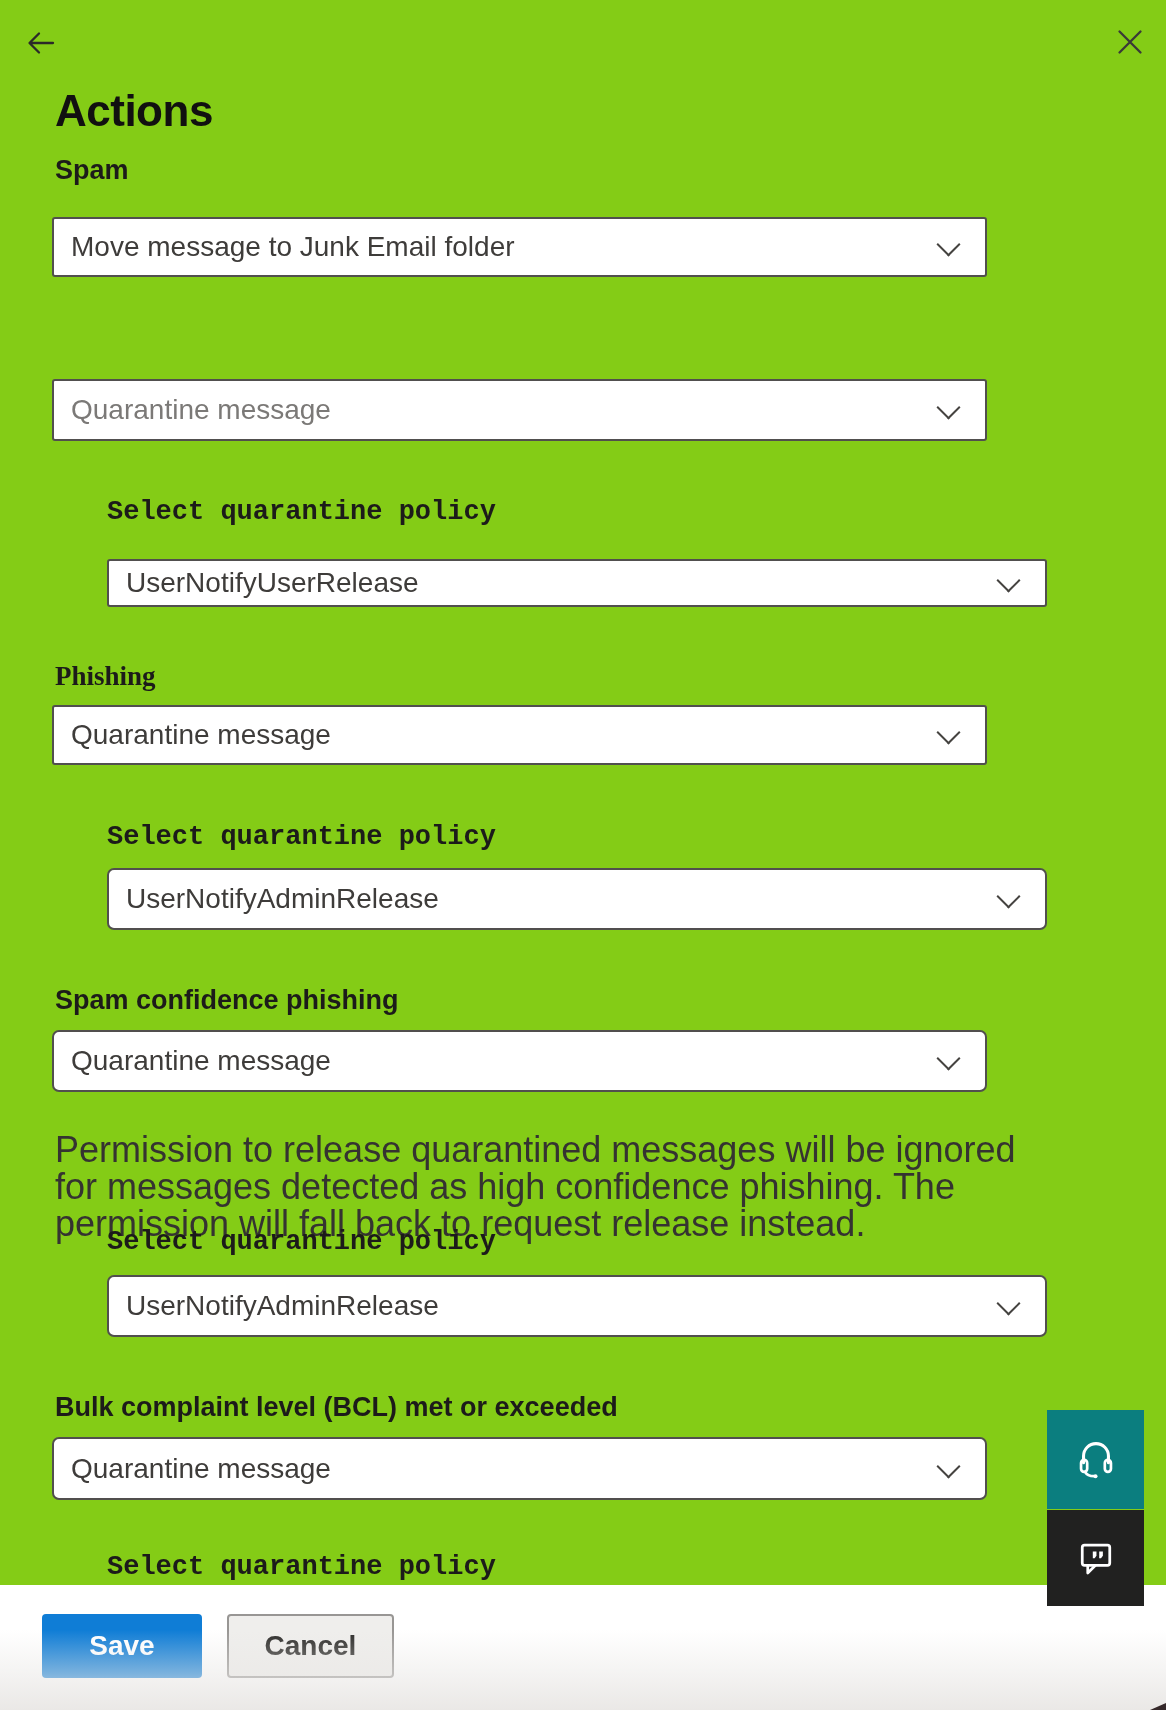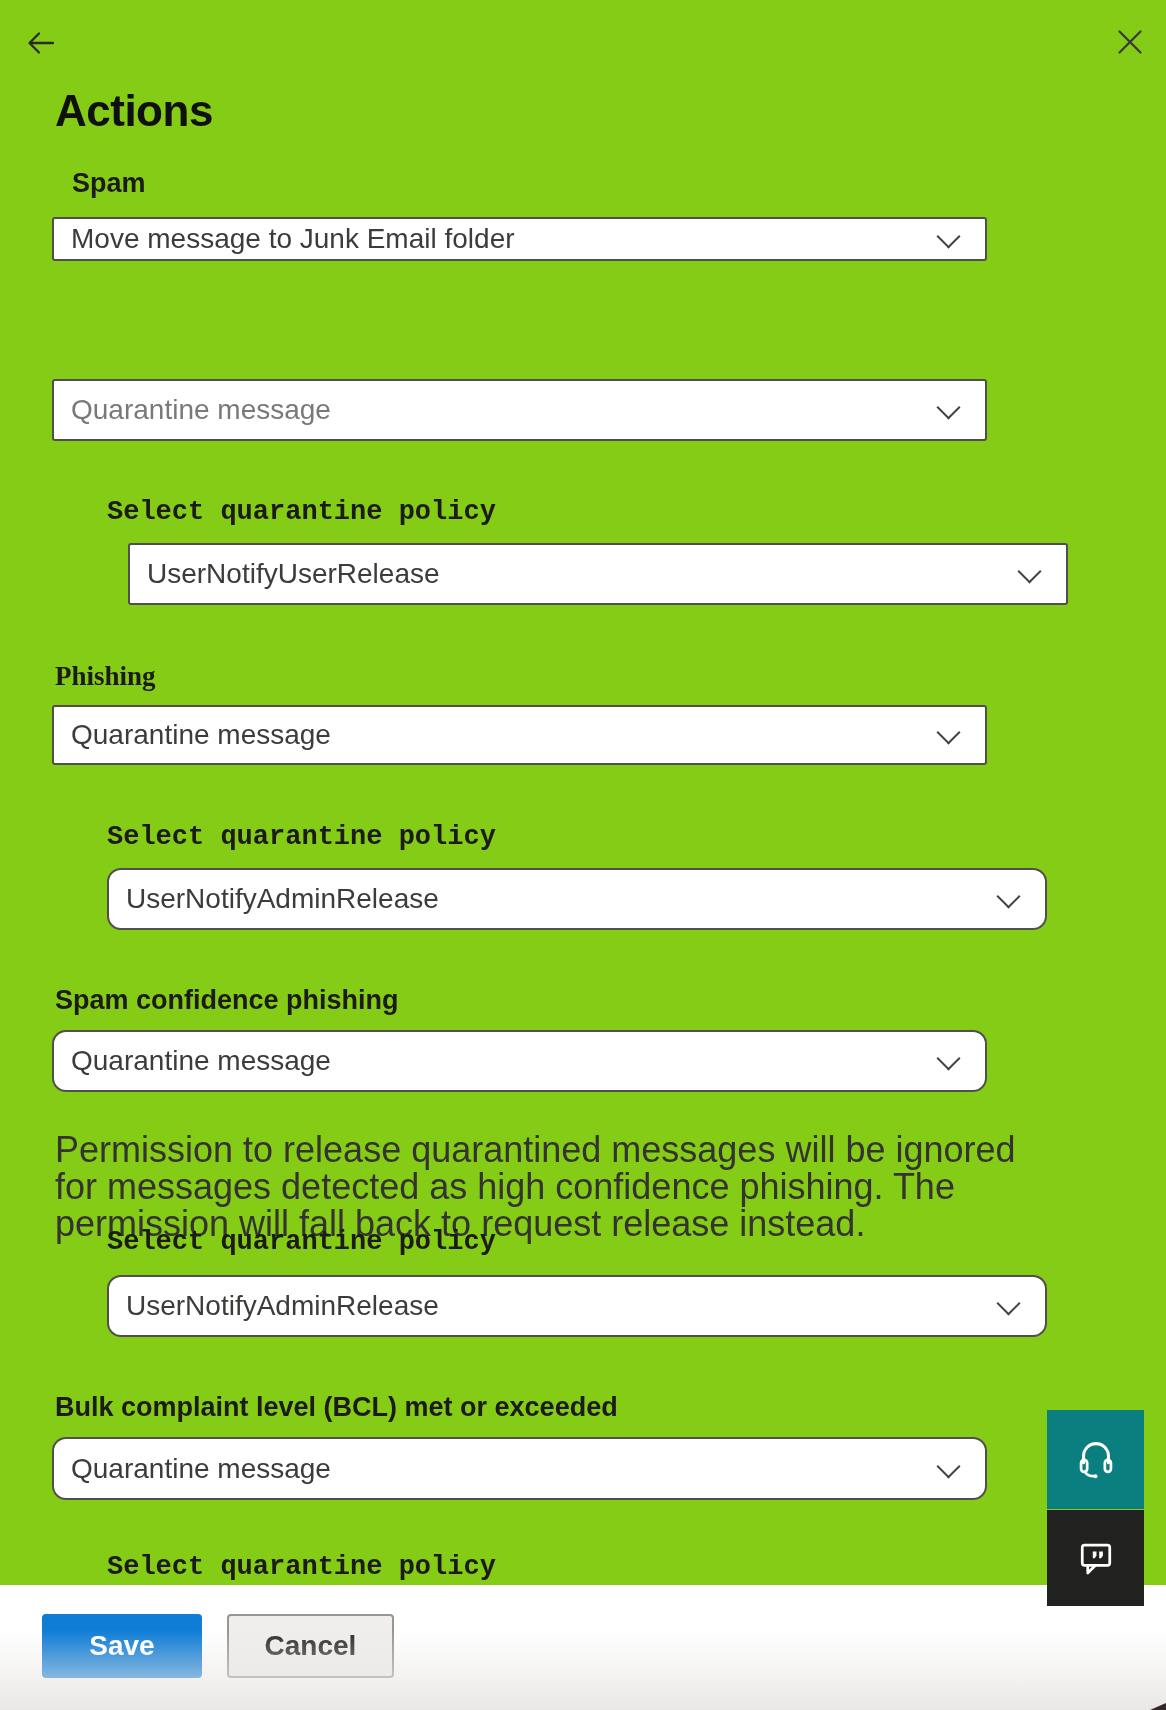--- a/index.html
+++ b/index.html
@@ -9,21 +9,21 @@
   .iconbtn{position:absolute;background:none;border:none;padding:0;cursor:pointer;line-height:0;}
   .title{position:absolute;left:55px;top:86px;font-size:44px;font-weight:700;color:#111010;letter-spacing:-0.5px;}
   .label{position:absolute;font-size:27px;font-weight:700;color:#1c1b1a;}
   .main-x{left:55px;}
   .indent-x{left:107px;font-family:Liberation Mono, monospace;}
   .dd{position:absolute;background:#fff;border:2px solid #514f4e;box-sizing:border-box;
       display:flex;align-items:center;padding:0 60px 0 17px;cursor:pointer;}
   .dd.main{left:52px;width:935px;}
   .dd.indent{left:107px;width:940px;}
   .r3{border-radius:3px;}
-  .r6{border-radius:14px;}
+  .r6{border-radius:7px;}
   .val{font-size:28px;color:#3e3c3a;white-space:nowrap;}
   .val.muted{color:#7b7977;}
   .chev{position:absolute;right:28px;top:50%;width:15px;height:15px;margin-top:-11px;
         border-right:2.4px solid #454340;border-bottom:2.4px solid #454340;transform:rotate(45deg);}
   .note{position:absolute;left:55px;top:1131px;width:1000px;font-size:36px;line-height:37px;color:#353331;}
   .footer{position:absolute;left:0;top:1585px;width:1166px;height:125px;background:#fff;}
   .btn{position:absolute;box-sizing:border-box;border:none;border-radius:4px;font-family:"Liberation Sans",sans-serif;
        font-size:28px;font-weight:700;cursor:pointer;}
   .btn.save{left:42px;top:29px;width:160px;height:64px;background:#0f7dd6;color:#ffffff;}
   .btn.cancel{left:227px;top:29px;width:167px;height:64px;background:#efeeec;border:2px solid #989694;color:#2b2a28;}
@@ -54,33 +54,33 @@
     <button class="iconbtn" style="left:1114px;top:26px;">
       <span>
         <svg width="32" height="32" viewBox="0 0 32 32">
             <path d="M5.5 5.5 L26.5 26.5 M26.5 5.5 L5.5 26.5" fill="none" stroke="#3a3938" stroke-width="2.3" stroke-linecap="round"></path>
           </svg>
       </span>
     </button>
 
     <div class="title">Actions</div>
 
-    <div class="label main-x" style="top:168px;margin-left:17px;">Spam</div>
-    <div class="dd main r3" style="top:217px;height:44px;">
+    <div class="label main-x" style="top:155px;">Spam</div>
+    <div class="dd main r3" style="top:217px;height:60px;">
       <span class="val">Move message to Junk Email folder</span>
       <span class="chev"></span>
     </div>
 
     <div class="dd main r3" style="top:379px;height:62px;">
       <span class="val muted">Quarantine message</span>
       <span class="chev"></span>
     </div>
 
     <div class="label indent-x" style="top:497px;">Select quarantine policy</div>
-    <div class="dd indent r3" style="top:543px;height:62px;margin-left:21px;">
+    <div class="dd indent r3" style="top:559px;height:48px;">
       <span class="val">UserNotifyUserRelease</span>
       <span class="chev"></span>
     </div>
 
     <div class="label main-x" style="top:661px;font-family:Liberation Serif, serif;">Phishing</div>
     <div class="dd main r3" style="top:705px;height:60px;">
       <span class="val">Quarantine message</span>
       <span class="chev"></span>
     </div>
 

